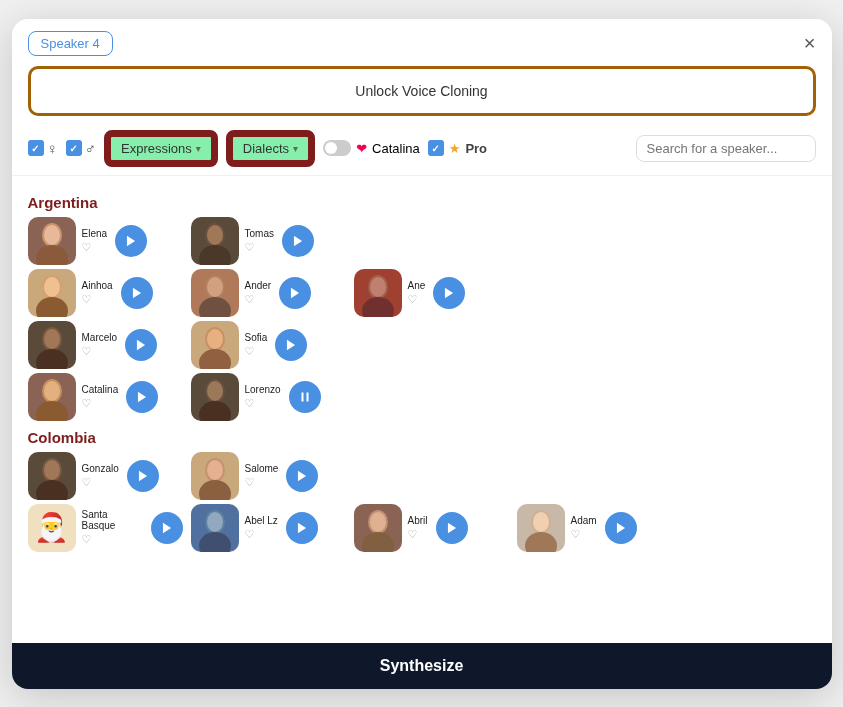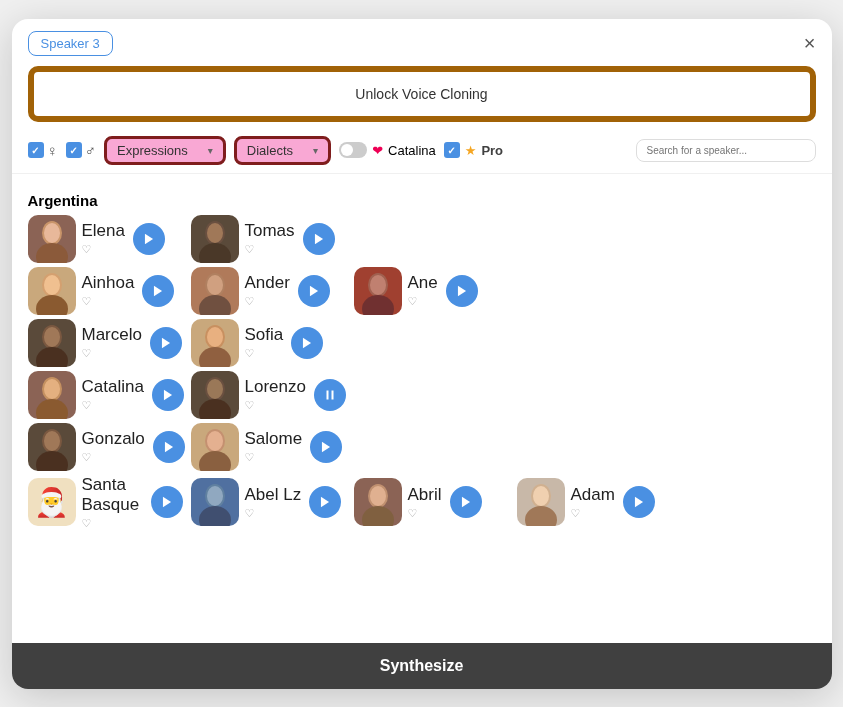--- a/index.html
+++ b/index.html
@@ -40,21 +40,21 @@
     .close-btn {
       background: none;
       border: none;
       cursor: pointer;
       font-size: 20px;
       color: #555;
       line-height: 1;
     }
     .unlock-banner {
       margin: 10px 16px 8px 16px;
-      border: 6px solid #a16207;
+      border: 3px solid #a16207;
       border-radius: 10px;
       padding: 14px;
       text-align: center;
       font-size: 14px;
       color: #333;
     }
     .filters-row {
       display: flex;
       align-items: center;
       padding: 6px 16px 8px 16px;
@@ -82,25 +82,25 @@
       font-size: 10px;
       font-weight: bold;
     }
     .gender-icon {
       font-size: 15px;
       color: #555;
     }
     .dropdown-btn {
       display: flex;
       align-items: center;
-      gap: 20px;
-      border: 3px solid #7f1d1d;
+      gap: 4px;
+      border: 7px solid #7f1d1d;
       border-radius: 8px;
       padding: 4px 10px;
-      background: #f9a8d4;
+      background: #86efac;
       cursor: pointer;
       font-size: 13px;
       color: #333;
     }
     .dropdown-btn .arrow { font-size: 10px; color: #666; }
     .favorites-toggle {
       display: flex;
       align-items: center;
       gap: 5px;
       font-size: 13px;
@@ -140,36 +140,36 @@
       color: #fff;
       font-size: 10px;
       font-weight: bold;
     }
     .pro-label { color: #404040; font-weight: 600; }
     .search-input {
       margin-left: auto;
       border: 1px solid #ddd;
       border-radius: 8px;
       padding: 5px 10px;
-      font-size: 10px;
+      font-size: 13px;
       color: #aaa;
       width: 180px;
       outline: none;
     }
     .speakers-list {
       flex: 1;
       overflow-y: auto;
       padding: 10px 16px;
     }
     .speakers-list::-webkit-scrollbar { width: 6px; }
     .speakers-list::-webkit-scrollbar-thumb { background: #ccc; border-radius: 3px; }
     .region-label {
       font-size: 15px;
       font-weight: 600;
-      color: #000000;
+      color: #7f1d1d;
       margin: 8px 0 6px 0;
     }
     .speakers-row {
       display: flex;
       flex-wrap: wrap;
       gap: 8px;
       margin-bottom: 4px;
     }
     .speaker-card {
       display: flex;
@@ -188,21 +188,21 @@
       align-items: center;
       justify-content: center;
       font-size: 22px;
     }
     .speaker-info {
       display: flex;
       flex-direction: column;
       gap: 2px;
     }
     .speaker-name {
-      font-size: 17px;
+      font-size: 10px;
       font-weight: 500;
       color: #222;
     }
     .heart-icon {
       font-size: 11px;
       color: #aaa;
     }
     .play-btn {
       width: 32px;
       height: 32px;
@@ -225,21 +225,21 @@
       border: none;
       cursor: pointer;
       display: flex;
       align-items: center;
       justify-content: center;
       flex-shrink: 0;
       margin-left: 2px;
     }
     .pause-btn svg { fill: #fff; width: 12px; height: 12px; }
     .synth-bar {
-      background: #404040;
+      background: #0f172a;
       padding: 14px;
       text-align: center;
       cursor: pointer;
     }
     .synth-bar span {
       color: #fff;
       font-size: 16px;
       font-weight: 600;
     }
     .fav-heart { color: #e05; }
@@ -254,21 +254,21 @@
     .av-blue { background: #5070a0; }
     .av-light { background: #c8b8a8; }
     .av-hat { background: #f0e0c0; }
   </style>
 </head>
 <body>
 
 <div class="modal">
 
   <div class="modal-top-bar">
-    <span class="speaker-badge">Speaker 3</span>
+    <span class="speaker-badge">Speaker 4</span>
     <button class="close-btn">×</button>
   </div>
 
   <div class="unlock-banner">
     <span>Unlock Voice Cloning</span>
   </div>
 
   <div class="filters-row">
     <div class="cb-item">
       <div class="cb-check"></div>
@@ -470,20 +470,21 @@
         </div>
         <button class="pause-btn">
           <svg viewBox="0 0 24 24">
               <rect x="5" y="3" width="4" height="18"></rect>
               <rect x="15" y="3" width="4" height="18"></rect>
             </svg>
         </button>
       </div>
     </div>
 
+    <div class="region-label">Colombia</div>
     <div class="speakers-row">
       <div class="speaker-card">
         <div class="avatar av-dark">
           <svg viewBox="0 0 48 48" width="48" height="48">
               <ellipse cx="24" cy="18" rx="10" ry="12" fill="#7a5840"></ellipse>
               <ellipse cx="24" cy="42" rx="16" ry="14" fill="#4a3020"></ellipse>
               <ellipse cx="24" cy="18" rx="8" ry="10" fill="#a07858"></ellipse>
             </svg>
         </div>
         <div class="speaker-info">

